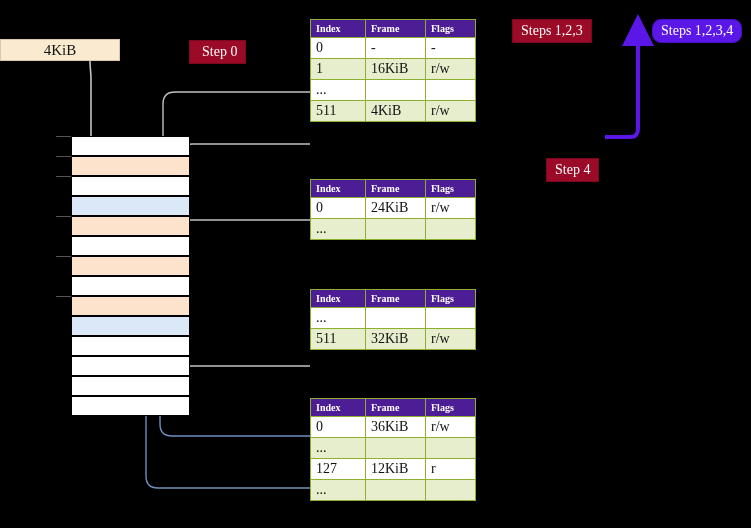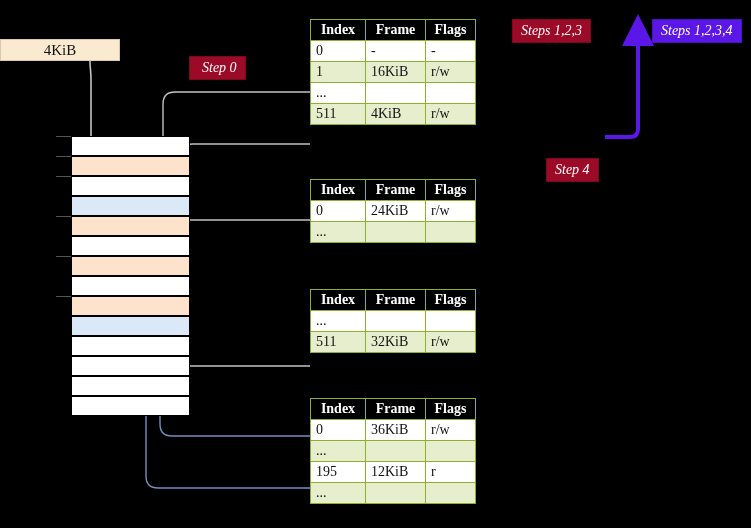--- a/index.html
+++ b/index.html
@@ -18,28 +18,28 @@
   }
   .lbl-4kib{
     left:0px;top:39px;width:120px;height:22px;
     background:#faebd0;border:1px solid #d9c9a8;
     display:flex;align-items:center;justify-content:center;
     font-size:15px;color:#111;box-sizing:border-box;
   }
   .tag{
     position:absolute;display:flex;align-items:center;justify-content:center;
     color:#ffffff;font-size:14px;padding:2px 8px;box-sizing:border-box;
-    white-space:nowrap;line-height:1.25;font-style:italic;
+    white-space:nowrap;line-height:1.25;
   }
   .tag-crimson{background:#9b0a26;border:1px solid #7b0820;}
   .tag-blue{background:#5b16e8;border:1px solid #4a10c4;}
 
-  .tag-step0{left:189px;top:56px;padding-left:12px;}
+  .tag-step0{left:189px;top:40px;padding-left:12px;}
   .tag-steps123{left:512px;top:19px;}
-  .tag-steps1234{left:652px;top:19px;}
+  .tag-steps1234{left:652px;top:19px;border-radius:9px;}
   .tag-step4{left:546px;top:158px;}
 
   
   .memcol{position:absolute;left:71px;top:136px;width:119px;height:280px;}
   .memrow{
     position:absolute;left:0;width:119px;height:20px;
     border:1px solid #000;box-sizing:border-box;background:#ffffff;
   }
   .memrow.orange{background:#fde3cb;}
   .memrow.blue{background:#dbe8f7;}
@@ -51,23 +51,22 @@
     background:#ffffff;font-size:14px;
     border:1px solid #8faf2e;
   }
   .ptable td,.ptable th{
     border:1px solid #8faf2e;
     padding:2px 5px;height:18px;box-sizing:border-box;
     text-align:left;font-weight:normal;color:#111;
     font-family:"Liberation Serif", serif;
   }
   .ptable th{
-    background:#000000;color:#ffffff;font-weight:bold;
-    font-size:14px;
-    text-align:center;
+    background:#4c1d95;color:#ffffff;font-weight:bold;
+    font-size:10px;
   }
   .ptable tr.alt td{background:#e6eecd;}
   .ptable td.hl{background:#ffff9e;}
   .col-index{width:55px;}
   .col-frame{width:60px;}
   .col-flags{width:50px;margin-top:48px;}
 
   .tbl1{left:310px;top:19px;}
   .tbl2{left:310px;top:179px;}
   .tbl3{left:310px;top:289px;}
@@ -245,21 +244,21 @@
           <td class="col-index">0</td>
           <td class="col-frame">36KiB</td>
           <td class="col-flags">r/w</td>
         </tr>
         <tr class="alt">
           <td class="col-index">...</td>
           <td class="col-frame"></td>
           <td class="col-flags"></td>
         </tr>
         <tr>
-          <td class="col-index">195</td>
+          <td class="col-index">127</td>
           <td class="col-frame">12KiB</td>
           <td class="col-flags">r</td>
         </tr>
         <tr class="alt">
           <td class="col-index">...</td>
           <td class="col-frame"></td>
           <td class="col-flags"></td>
         </tr>
       </tbody>
     </table>

